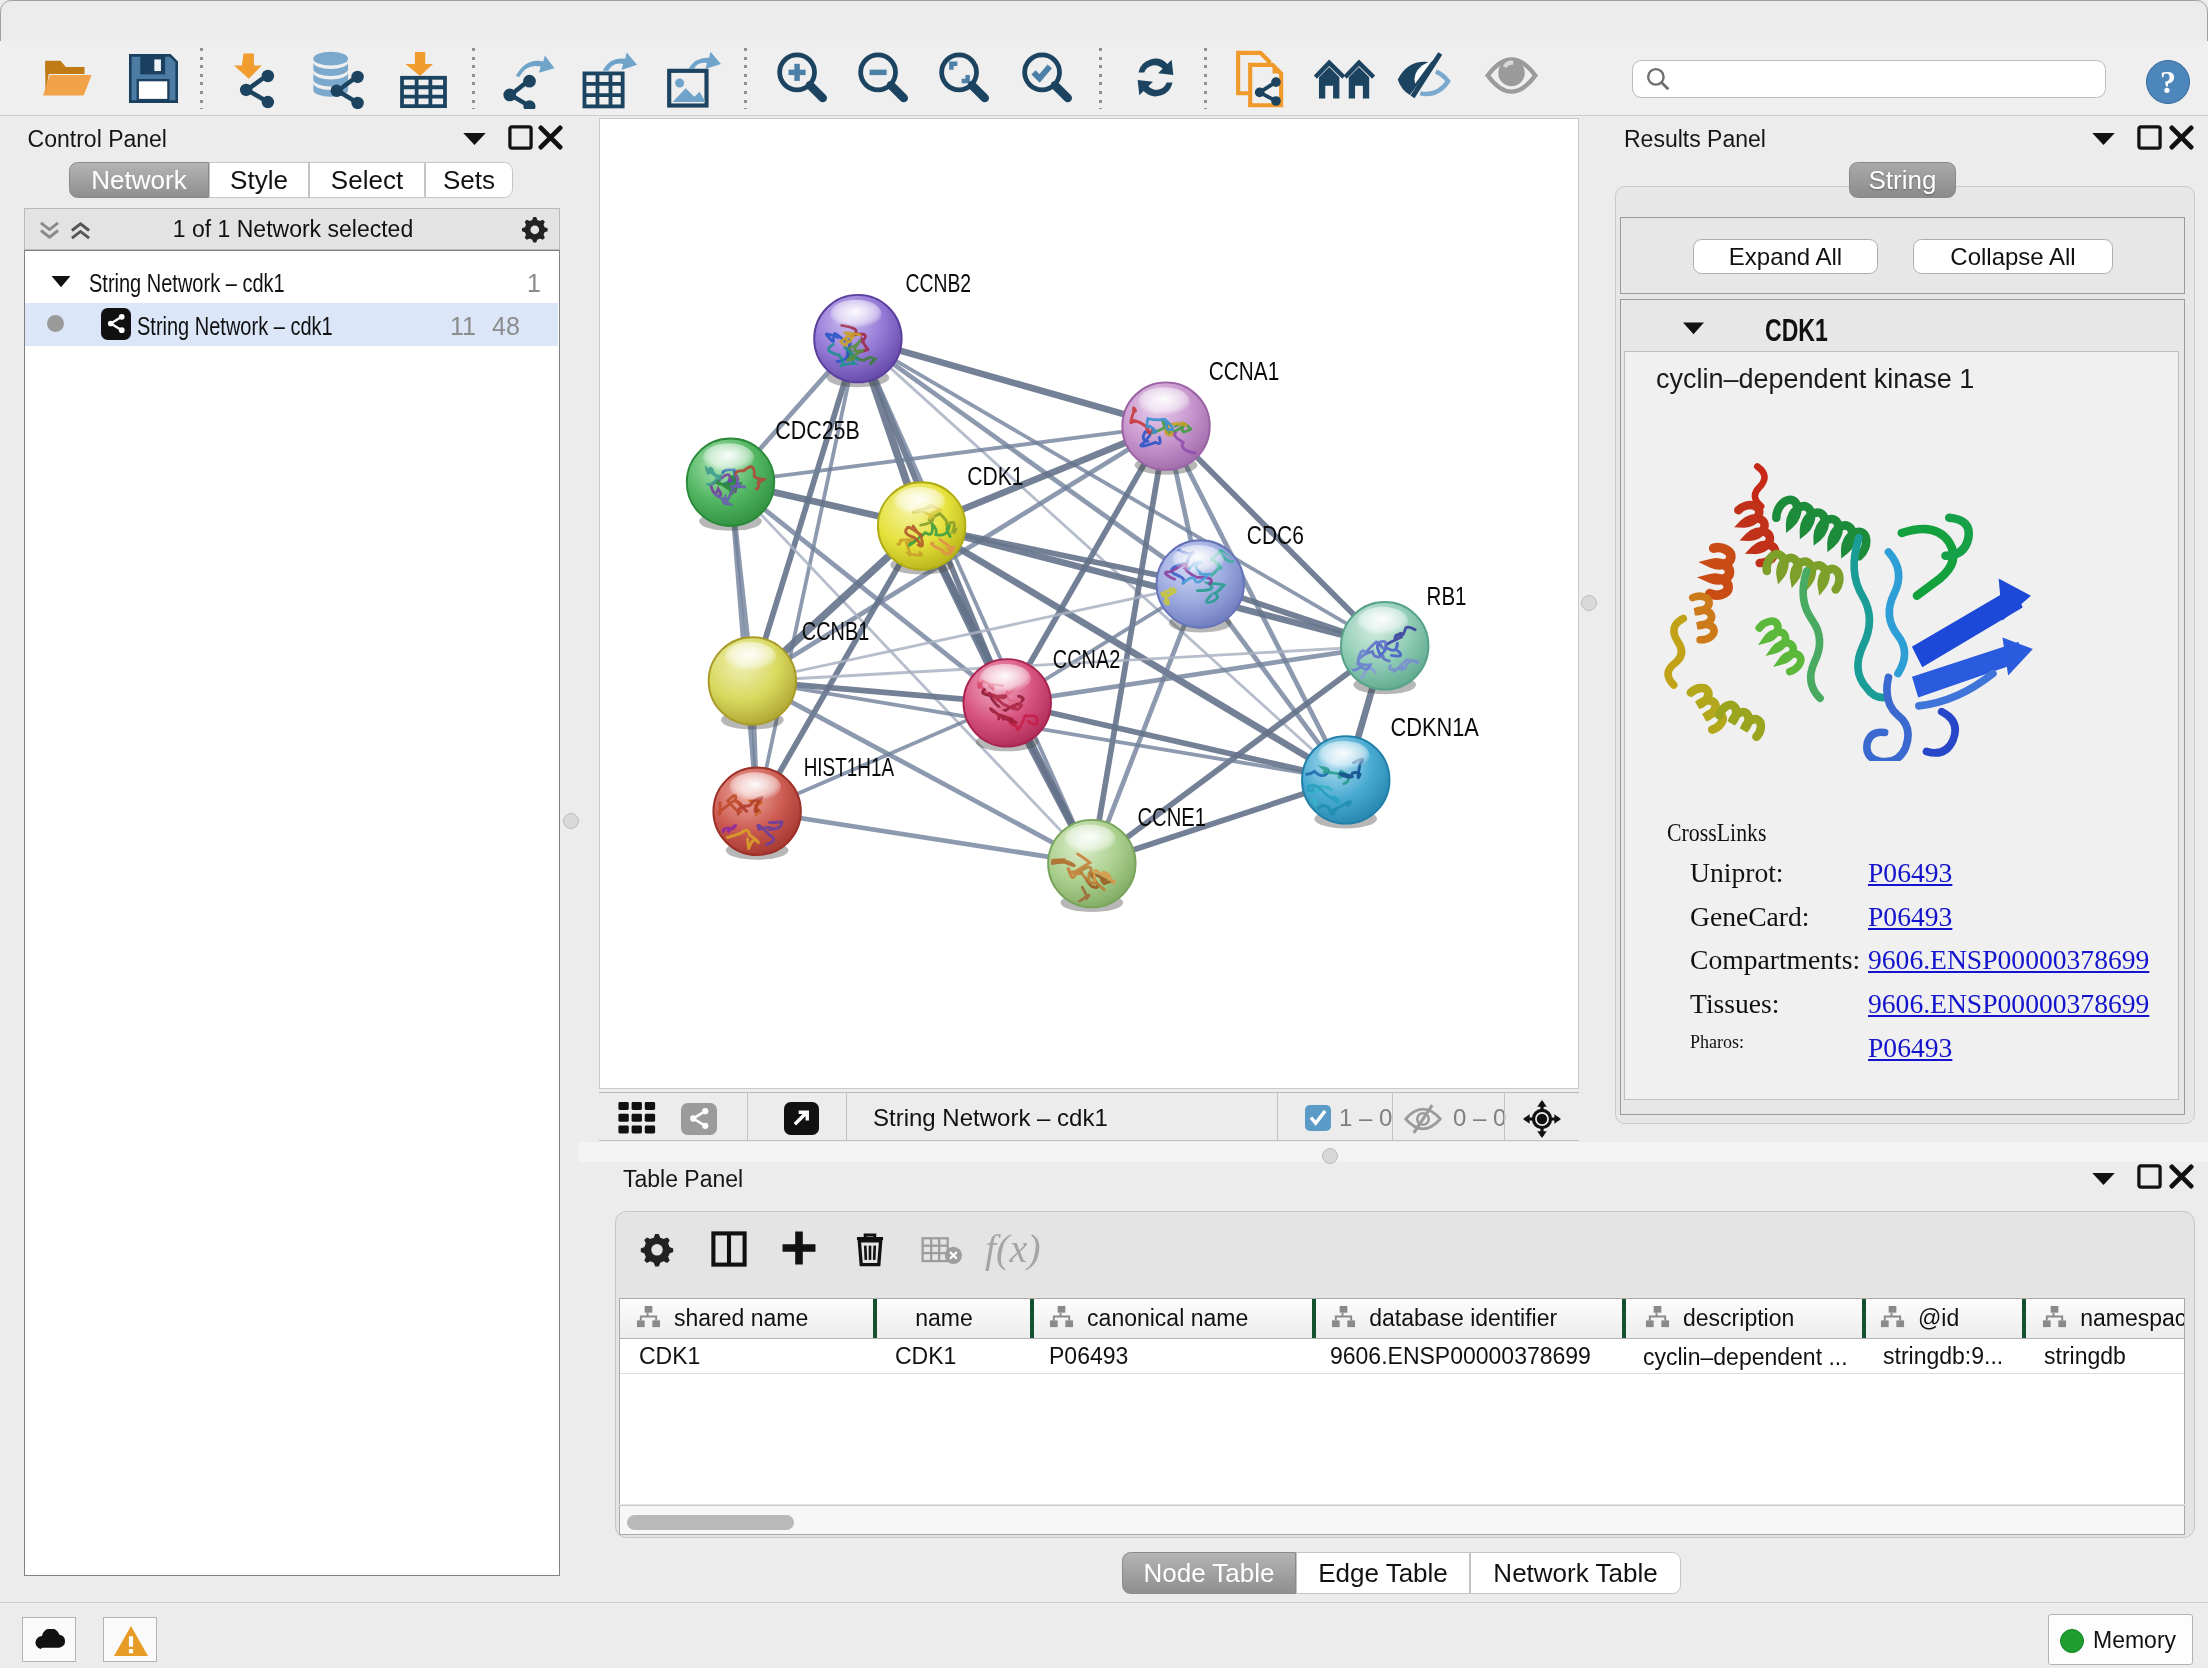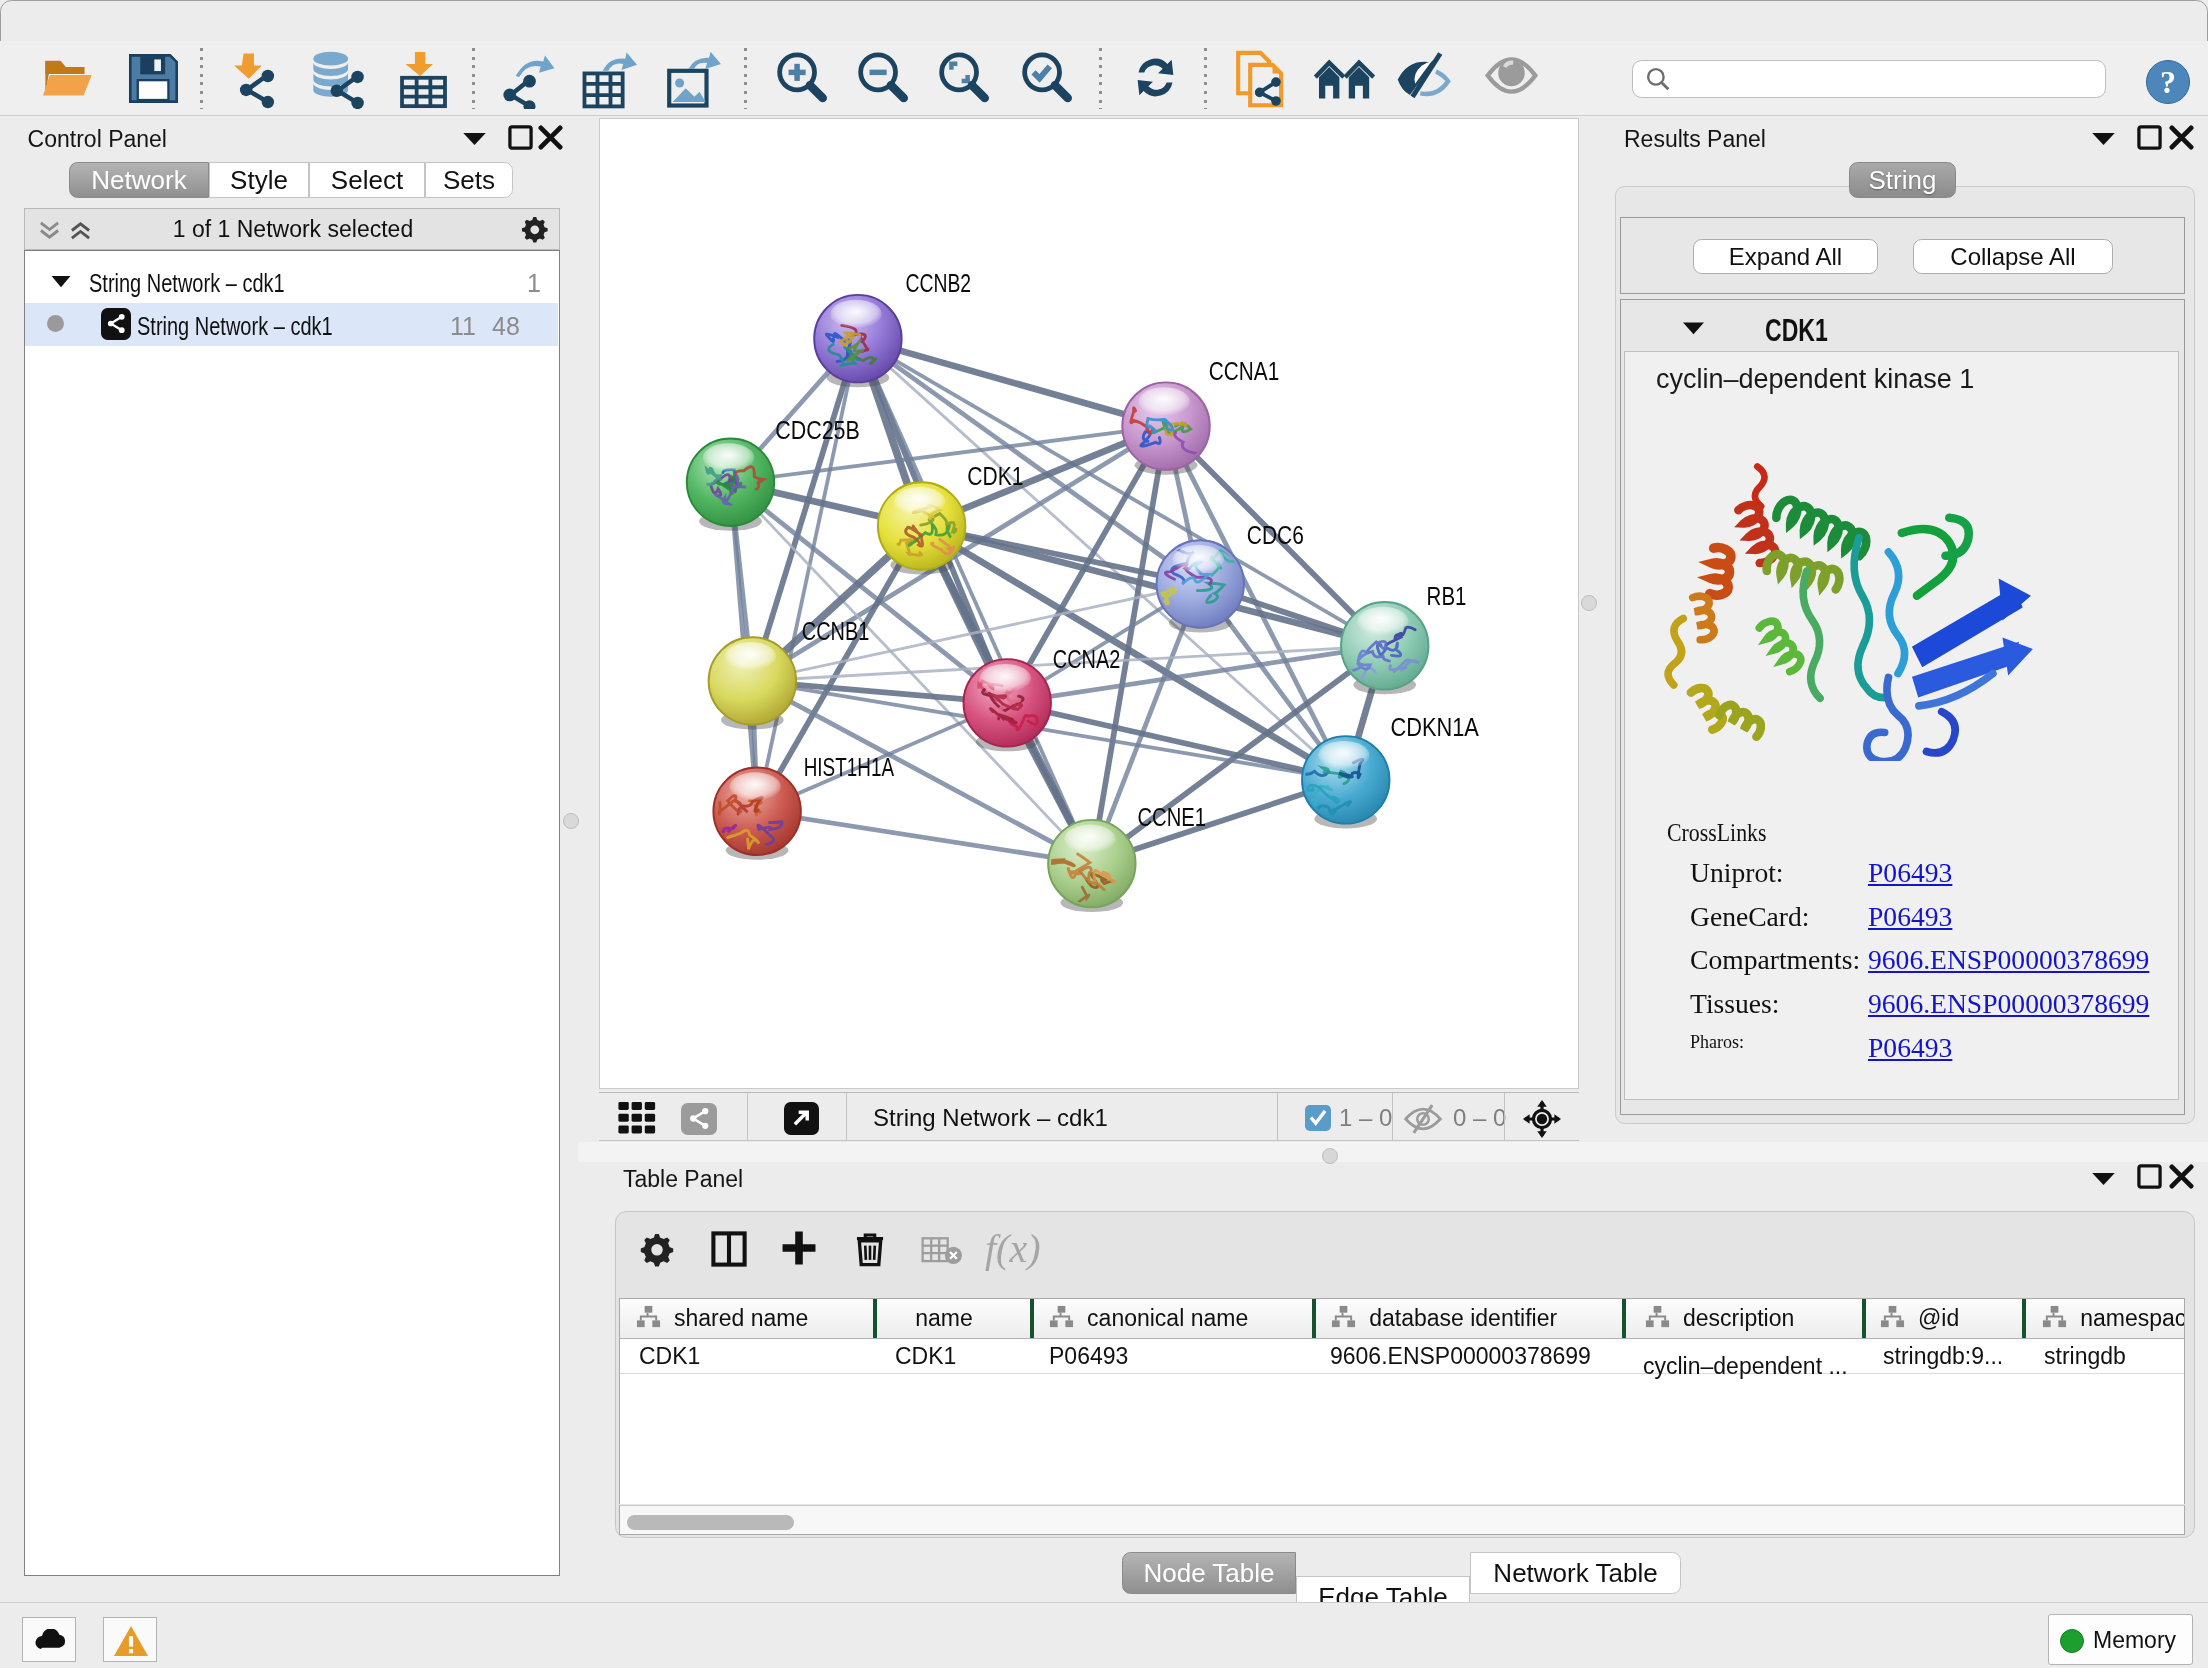--- a/index.html
+++ b/index.html
@@ -789,31 +789,31 @@
               <rect x="17" y="16" width="8" height="7"></rect>
               <path d="M12 8 v4 M5 16 v-4 h16 v4" stroke="#8a8a8a" stroke-width="2" fill="none"></path>
             </g>
           </svg><span class="thlbl">namespace</span></div>
       </div>
   <div class="abs" style="left:0;top:39px;width:1566px;height:35px;border-bottom:1px solid #dcdcdc;font-size:23px;color:#111;">
     <span class="abs" style="left:19px;top:4.8px;">CDK1</span>
     <span class="abs" style="left:275px;top:4.8px;">CDK1</span>
     <span class="abs" style="left:429px;top:4.8px;">P06493</span>
     <span class="abs" style="left:710px;top:4.8px;">9606.ENSP00000378699</span>
-    <span class="abs" style="left:1023px;top:15px;">cyclin–dependent ...</span>
+    <span class="abs" style="left:1023px;top:6px;">cyclin–dependent ...</span>
     <span class="abs" style="left:1263px;top:4.8px;">stringdb:9...</span>
     <span class="abs" style="left:1424px;top:4.8px;">stringdb</span>
   </div>
 </div>
 <div class="abs" style="left:619px;top:1505px;width:1566px;height:29.5px;background:#f7f7f7;border:1px solid #a9a9a9;border-top:1px solid #c9c9c9;box-sizing:border-box;">
   <div class="abs" style="left:6.7px;top:8.6px;width:167px;height:15px;border-radius:7.6px;background:#b9b9b9;"></div>
 </div>
 
 <div class="tab tabsel" style="left:1122px;top:1552px;width:174px;height:42px;line-height:40px;border-radius:8.6px 0 0 8.6px;">Node Table</div>
-<div class="tab" style="left:1296px;top:1552px;width:174px;height:42px;line-height:40px;margin-top:24px;">Edge Table</div>
+<div class="tab" style="left:1296px;top:1552px;width:174px;height:42px;line-height:40px;">Edge Table</div>
 <div class="tab" style="left:1470px;top:1552px;width:211px;height:42px;line-height:40px;border-radius:0 8.6px 8.6px 0;">Network Table</div>
 
 <div class="abs" style="left:0;top:1602px;width:2208px;height:67px;background:#ececec;border-top:1px solid #cdcdcd;">
   <div class="abs" style="left:22px;top:14.3px;width:54px;height:45px;background:#fafafa;border:1px solid #b3b3b3;box-sizing:border-box;">
     <svg class="abs" style="left:9.5px;top:10.5px" width="34" height="23" viewBox="0 0 36 24">
           <path d="M8 21 a7 7 0 0 1 1.5-13.8 a9.5 9.5 0 0 1 18.5-1.2 a6.8 6.8 0 0 1 0.5 13.4 q-0.8 .3 -1.8 .3 H10z" fill="#111"></path>
         </svg>
   </div>
   <div class="abs" style="left:103px;top:14.3px;width:54px;height:45px;background:#fafafa;border:1px solid #b3b3b3;box-sizing:border-box;">
     <svg class="abs" style="left:7.6px;top:5.7px" width="38" height="34" viewBox="0 0 40 36">

